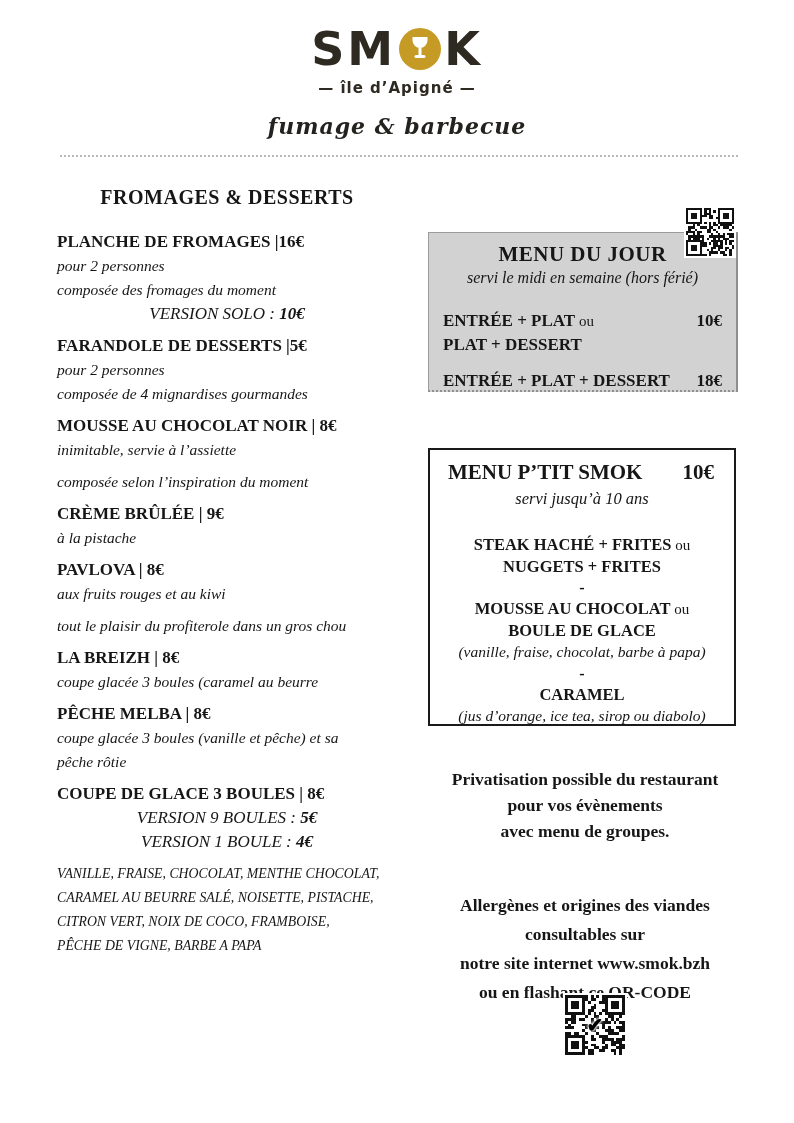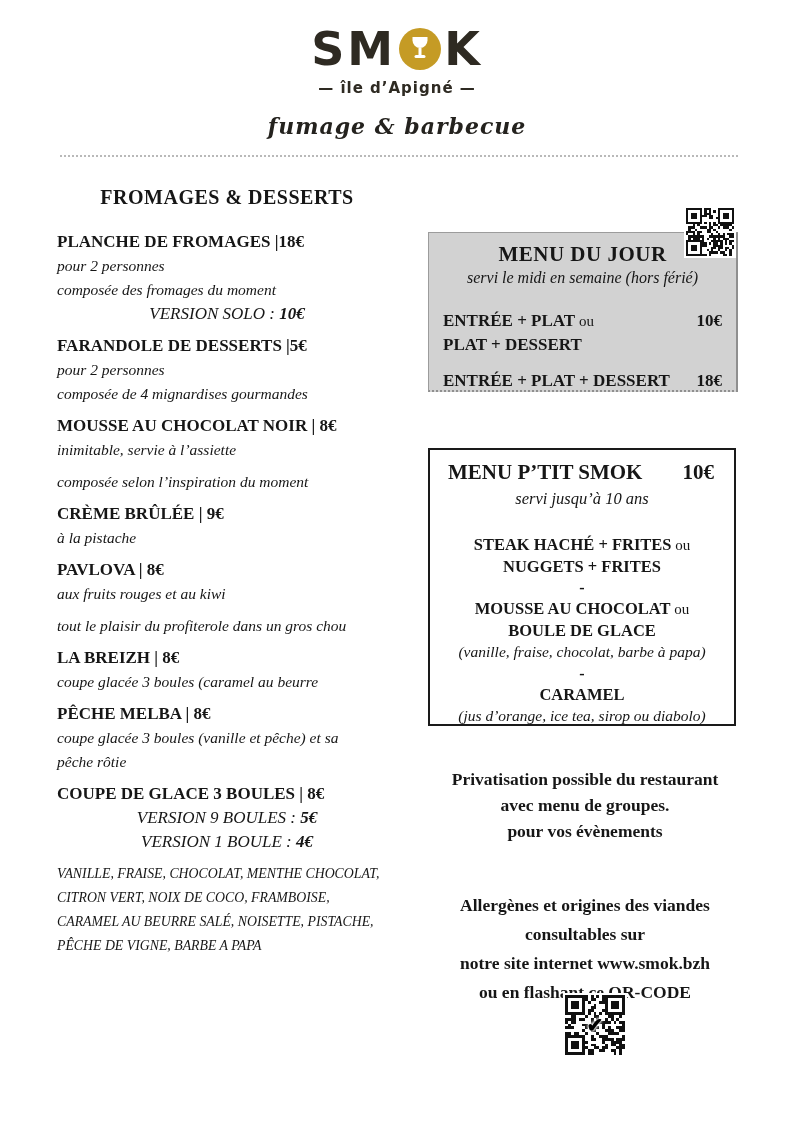--- a/index.html
+++ b/index.html
@@ -96,21 +96,21 @@
     </div>
     <div class="brand-sub">— île d’Apigné —</div>
     <div class="tagline">fumage &amp; barbecue</div>
   </div>
   <div class="dotted-sep"></div>
 
   <div class="left-col">
     <div class="left-title">FROMAGES &amp; DESSERTS</div>
     <div id="left-items">
         <div class="item">
-          <div class="item-name">PLANCHE DE FROMAGES |18€</div>
+          <div class="item-name">PLANCHE DE FROMAGES |16€</div>
           <div class="item-desc">pour 2 personnes</div>
           <div class="item-desc">composée des fromages du moment</div>
           <div class="item-version"><span>VERSION SOLO : </span><span class="vprice">10€</span></div>
         </div>
         <div class="item">
           <div class="item-name">FARANDOLE DE DESSERTS |5€</div>
           <div class="item-desc">pour 2 personnes</div>
           <div class="item-desc">composée de 4 mignardises gourmandes</div>
         </div>
         <div class="item">
@@ -141,22 +141,22 @@
           <div class="item-desc">pêche rôtie</div>
         </div>
         <div class="item">
           <div class="item-name">COUPE DE GLACE 3 BOULES | 8€</div>
           <div class="item-version"><span>VERSION 9 BOULES : </span><span class="vprice">5€</span></div>
           <div class="item-version"><span>VERSION 1 BOULE  : </span><span class="vprice">4€</span></div>
         </div>
       </div>
     <div class="footnote" id="footnote">
         <div>VANILLE, FRAISE, CHOCOLAT, MENTHE CHOCOLAT,</div>
+        <div>CARAMEL AU BEURRE SALÉ, NOISETTE, PISTACHE,</div>
         <div>CITRON VERT, NOIX DE COCO, FRAMBOISE,</div>
-        <div>CARAMEL AU BEURRE SALÉ, NOISETTE, PISTACHE,</div>
         <div>PÊCHE DE VIGNE, BARBE A PAPA</div>
       </div>
   </div>
 
   <div class="qr" id="qr-top" style="grid-template-columns: repeat(21, 1fr); grid-template-rows: repeat(21, 1fr);">
       <div class="m" style="background: rgb(17, 17, 17);"></div>
       <div class="m" style="background: rgb(17, 17, 17);"></div>
       <div class="m" style="background: rgb(17, 17, 17);"></div>
       <div class="m" style="background: rgb(17, 17, 17);"></div>
       <div class="m" style="background: rgb(17, 17, 17);"></div>
@@ -630,22 +630,22 @@
       <div class="pts-main">BOULE DE GLACE</div>
       <div class="pts-paren">(vanille, fraise, chocolat, barbe à papa)</div>
       <div class="pts-sep">-</div>
       <div class="pts-main">CARAMEL</div>
       <div class="pts-paren">(jus d’orange, ice tea, sirop ou diabolo)</div>
     </div>
   </div>
 
   <div class="privatisation" id="privatisation">
       <div>Privatisation possible du restaurant</div>
+      <div>pour vos évènements</div>
       <div>avec menu de groupes.</div>
-      <div>pour vos évènements</div>
     </div>
   <div class="allergens" id="allergens">
       <div>Allergènes et origines des viandes</div>
       <div>consultables sur</div>
       <div>notre site internet www.smok.bzh</div>
       <div>ou en flashant ce QR-CODE</div>
     </div>
 
   <div class="qr" id="qr-bottom" style="grid-template-columns: repeat(21, 1fr); grid-template-rows: repeat(21, 1fr);">
     <div class="qr-logo">✔</div>

